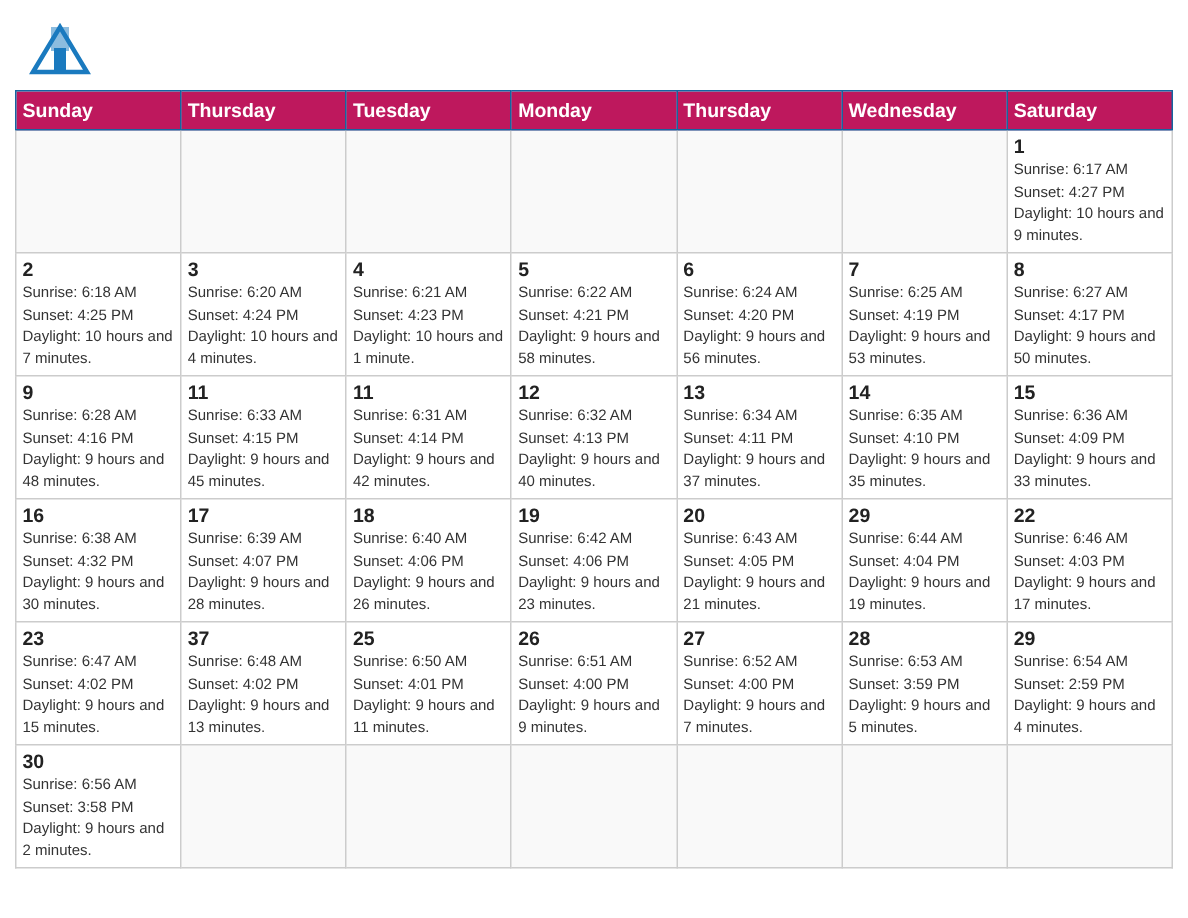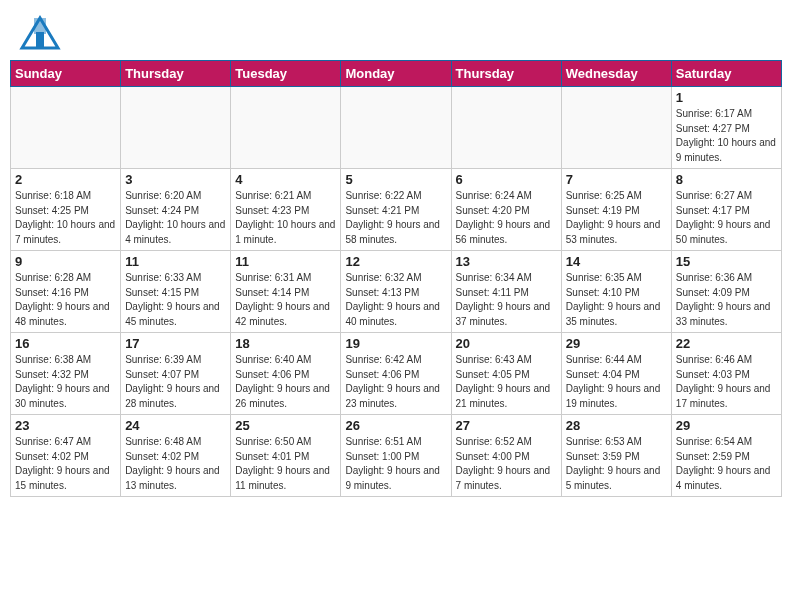--- a/index.html
+++ b/index.html
@@ -292,37 +292,37 @@
       </tr>
       <tr>
         <td>
           <span class="day-num">23</span>
           <div class="day-info">Sunrise: 6:47 AM
 Sunset: 4:02 PM
 Daylight: 9 hours
 and 15 minutes.</div>
         </td>
         <td>
-          <span class="day-num">24</span>
+          <span class="day-num">37</span>
           <div class="day-info">Sunrise: 6:48 AM
 Sunset: 4:02 PM
 Daylight: 9 hours
 and 13 minutes.</div>
         </td>
         <td>
           <span class="day-num">25</span>
           <div class="day-info">Sunrise: 6:50 AM
 Sunset: 4:01 PM
 Daylight: 9 hours
 and 11 minutes.</div>
         </td>
         <td>
           <span class="day-num">26</span>
           <div class="day-info">Sunrise: 6:51 AM
-Sunset: 1:00 PM
+Sunset: 4:00 PM
 Daylight: 9 hours
 and 9 minutes.</div>
         </td>
         <td>
           <span class="day-num">27</span>
           <div class="day-info">Sunrise: 6:52 AM
 Sunset: 4:00 PM
 Daylight: 9 hours
 and 7 minutes.</div>
         </td>
@@ -334,14 +334,29 @@
 and 5 minutes.</div>
         </td>
         <td>
           <span class="day-num">29</span>
           <div class="day-info">Sunrise: 6:54 AM
 Sunset: 2:59 PM
 Daylight: 9 hours
 and 4 minutes.</div>
         </td>
       </tr>
+      <tr>
+        <td>
+          <span class="day-num">30</span>
+          <div class="day-info">Sunrise: 6:56 AM
+Sunset: 3:58 PM
+Daylight: 9 hours
+and 2 minutes.</div>
+        </td>
+        <td class="empty"></td>
+        <td class="empty"></td>
+        <td class="empty"></td>
+        <td class="empty"></td>
+        <td class="empty"></td>
+        <td class="empty"></td>
+      </tr>
     </tbody>
 </table>
 
 </body></html>

